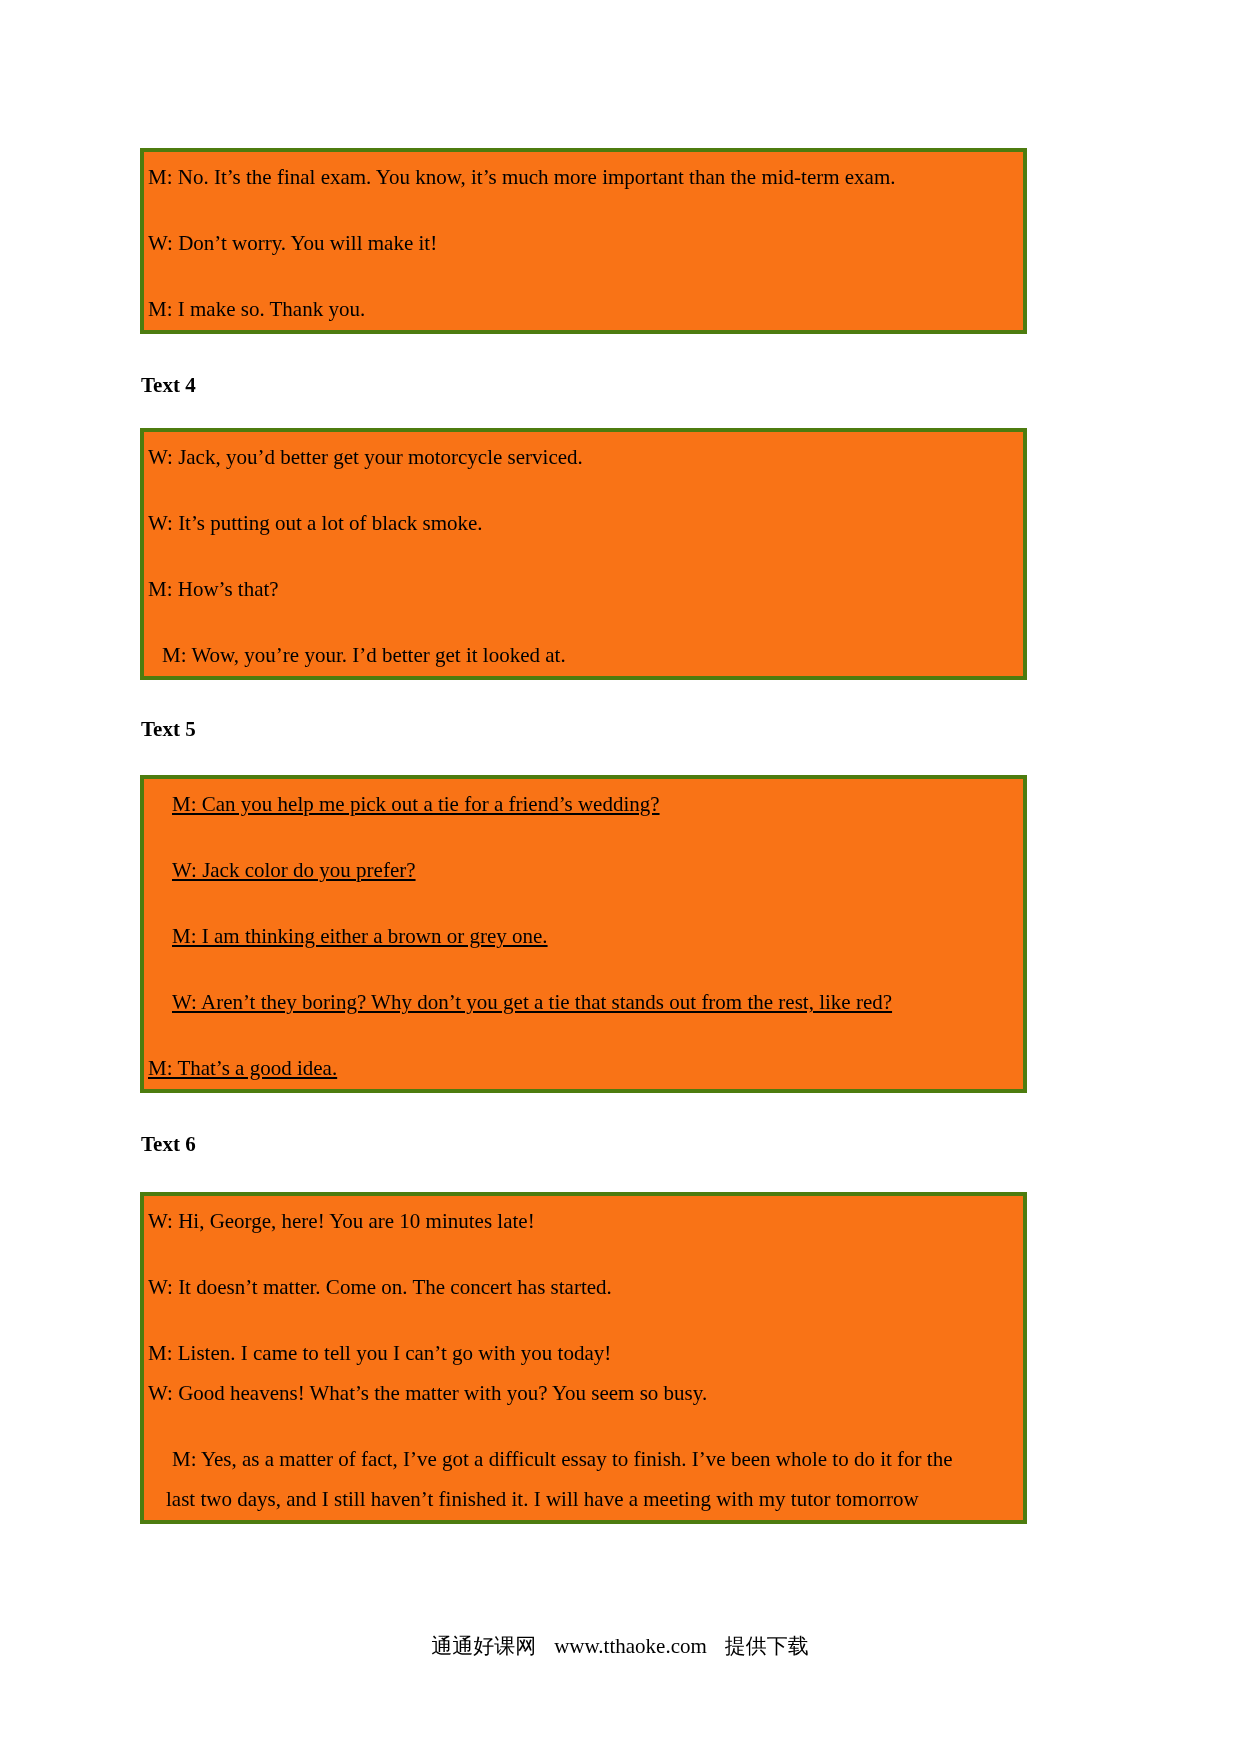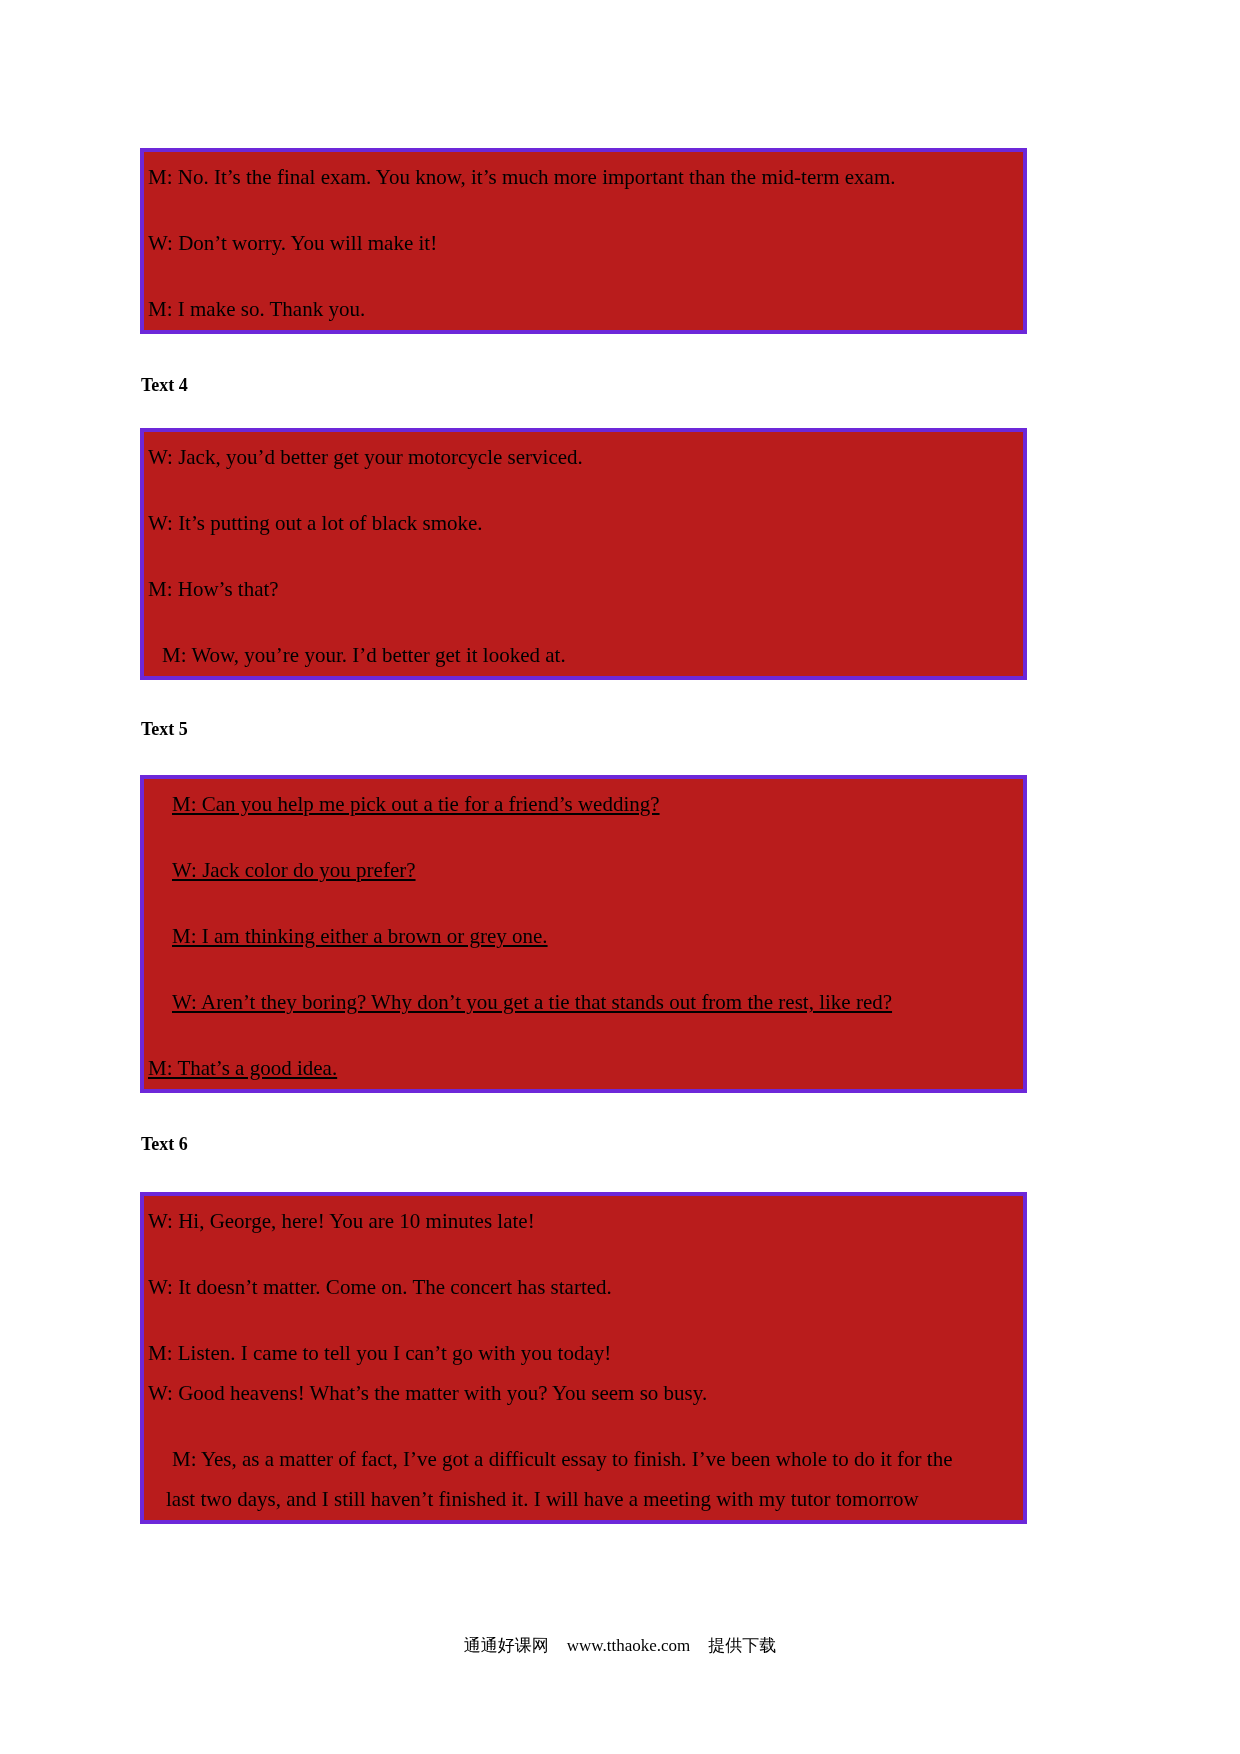--- a/index.html
+++ b/index.html
@@ -14,49 +14,49 @@
     background: #ffffff;
     font-family: "Liberation Serif", "DejaVu Serif", serif;
     color: #000000;
     overflow: hidden;
   }
   .dialog-box {
     position: absolute;
     left: 140px;
     width: 887px;
     box-sizing: border-box;
-    border: 4px solid #6d28d9;
-    background: #b91c1c;
+    border: 4px solid #4d7c0f;
+    background: #f97316;
     padding: 12px 6px 8px 4px;
   }
   .dl {
     font-size: 21px;
     line-height: 26px;
     margin: 0 0 40px 0;
     white-space: nowrap;
   }
   .dl:last-child { margin-bottom: 0; }
   .dl.tight { margin-bottom: 14px; }
   .ind-sm  { padding-left: 14px; }
   .ind-md  { padding-left: 24px; }
   .ind-md2 { padding-left: 18px; }
   .section-heading {
     position: absolute;
     left: 141px;
-    font-size: 18px;
+    font-size: 21px;
     line-height: 26px;
     font-weight: bold;
   }
   .footer {
     position: absolute;
     top: 1634px;
     left: 0;
     width: 1240px;
     text-align: center;
-    font-size: 17px;
+    font-size: 21px;
     line-height: 24px;
     color: #000000;
   }
   .footer span { display: inline-block; margin: 0 9px; }
 </style>
 </head>
 <body>
 
 <div class="page">
 

